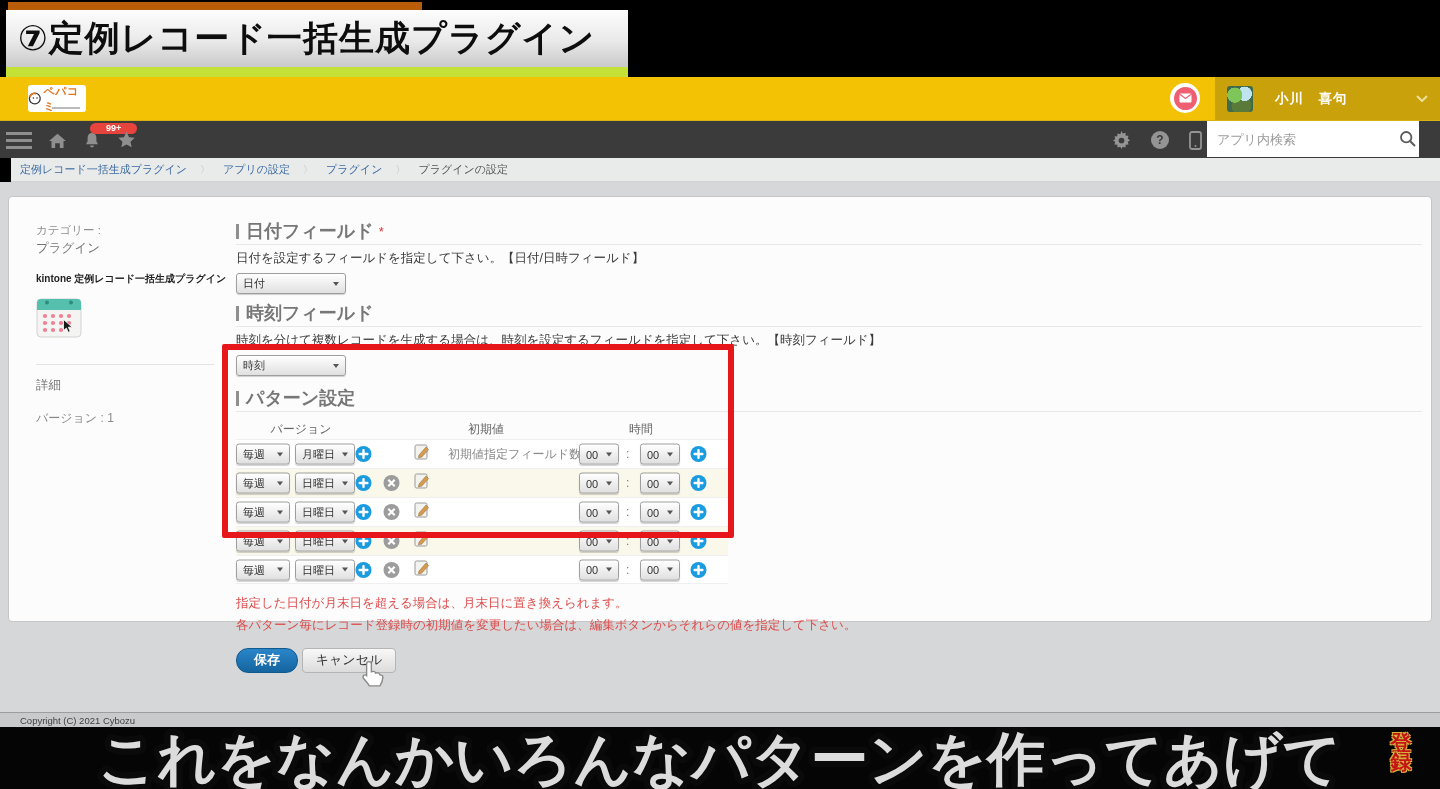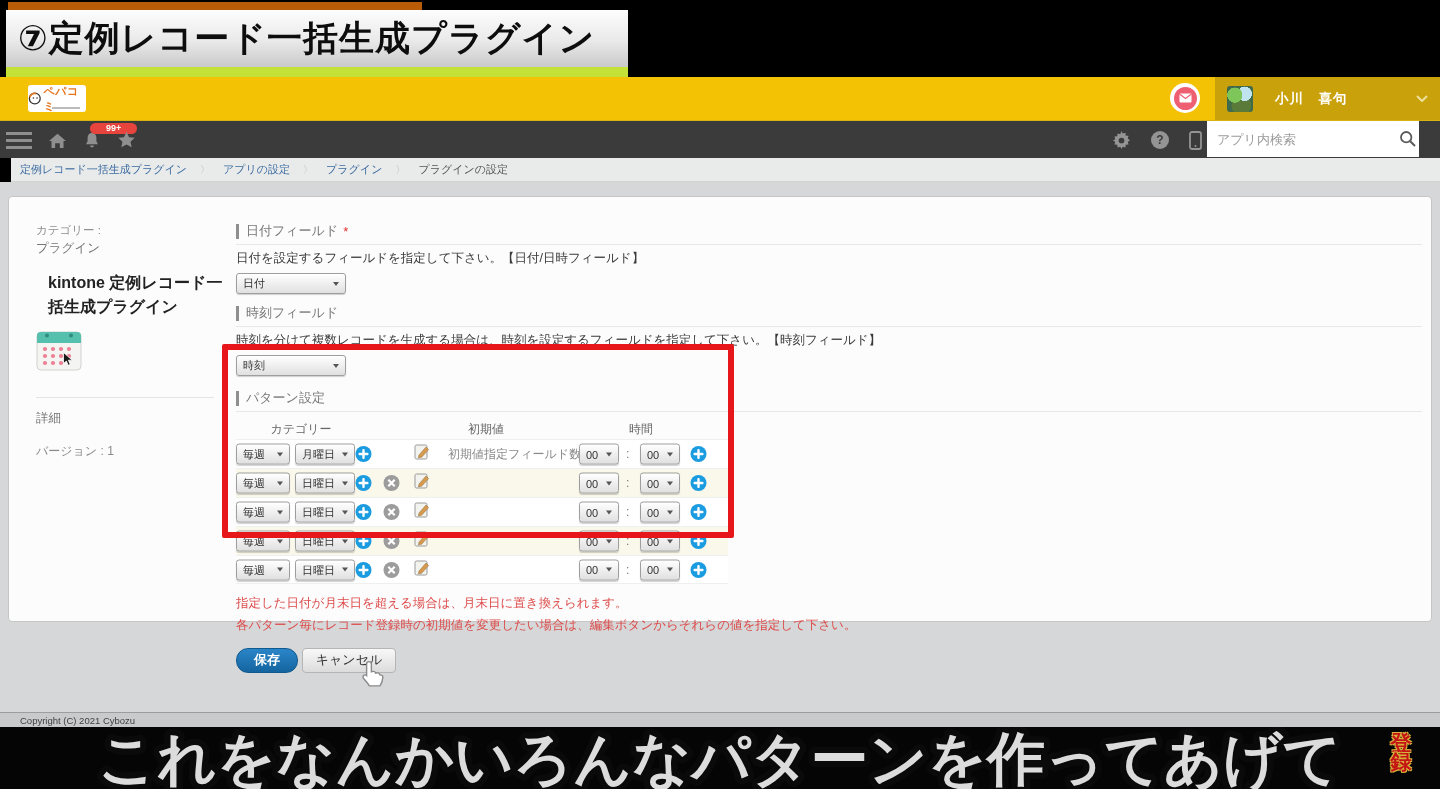--- a/index.html
+++ b/index.html
@@ -58,31 +58,31 @@
 
   
   .content { left:0; top:182px; width:1440px; height:530px; background:#d6d7d8; }
   .card { position:absolute; left:8px; top:14px; width:1424px; height:426px; background:#fcfcfc;
     border:1px solid #c6c6c6; border-radius:4px; }
 
   
   .sidebar { position:absolute; left:27px; top:26px; width:196px; }
   .cat-label { font-size:11.5px; color:#8d8d8d; }
   .cat-value { font-size:12.5px; color:#777; margin-top:2px; }
-  .plg-title { font-size:16px; font-weight:700; color:#222; margin-top:14px; line-height:1.5;margin-left:12px; }
+  .plg-title { font-size:10px; font-weight:700; color:#222; margin-top:14px; line-height:1.5; }
   .plg-icon { margin-top:10px; position:relative; width:50px; }
   .side-div { margin-top:22px; width:178px; border-top:1px solid #e4e4e4; }
   .detail-link { margin-top:12px; font-size:12.5px; color:#777; cursor:pointer; }
   .version { margin-top:16px; font-size:12px; color:#8a8a8a; }
 
   
   .main { position:absolute; left:227px; top:26px; width:1186px; }
   .sec { display:flex; align-items:center; height:16px; }
   .sec-bar { width:3px; height:15px; background:#8f8f8f; margin-right:7px; }
-  .sec-label { font-size:13px; color:#777; }
+  .sec-label { font-size:18px; color:#777;font-weight:bold; }
   .req { color:#e03333; margin-left:5px; font-size:13px; }
   .rule { border-top:1px solid #e8e8e8; margin-top:5px; width:100%; }
   .desc { margin-top:5px; font-size:12.5px; color:#3a3a3a; }
 
   .sel { display:inline-flex; align-items:center; justify-content:space-between; height:21px; padding:0 6px;
     background:linear-gradient(180deg,#ffffff,#e0e0e0); border:1px solid #9e9e9e; border-radius:3px;
     box-shadow:inset 0 1px 0 #fff,0 1px 1px rgba(0,0,0,.18); font-size:11px; color:#333; cursor:pointer; }
   .sel.big { width:110px; margin-top:6px; }
   .caret { width:0; height:0; border-left:3.5px solid transparent; border-right:3.5px solid transparent;
     border-top:4.5px solid #555; margin-left:6px; }
@@ -290,21 +290,21 @@
           <i class="caret"></i>
       </span>
 
       <div class="sec" style="margin-top:14px;">
         <span class="sec-bar"></span>
         <span class="sec-label">パターン設定</span>
       </div>
       <div class="rule"></div>
 
       <div class="pattern-head">
-        <span class="ph-pattern">カテゴリー</span>
+        <span class="ph-pattern">バージョン</span>
         <span class="ph-init">初期値</span>
         <span class="ph-time">時間</span>
       </div>
 
       
       <div class="prow odd">
         <span class="sel s-freq">
             <span>毎週</span>
             <i class="caret"></i>
           </span>

